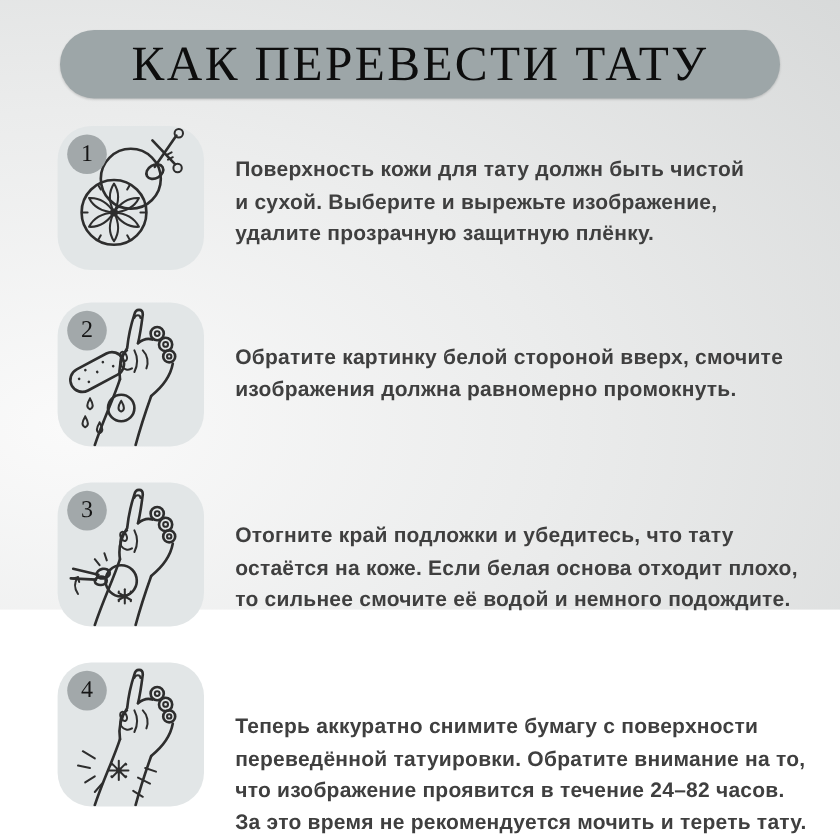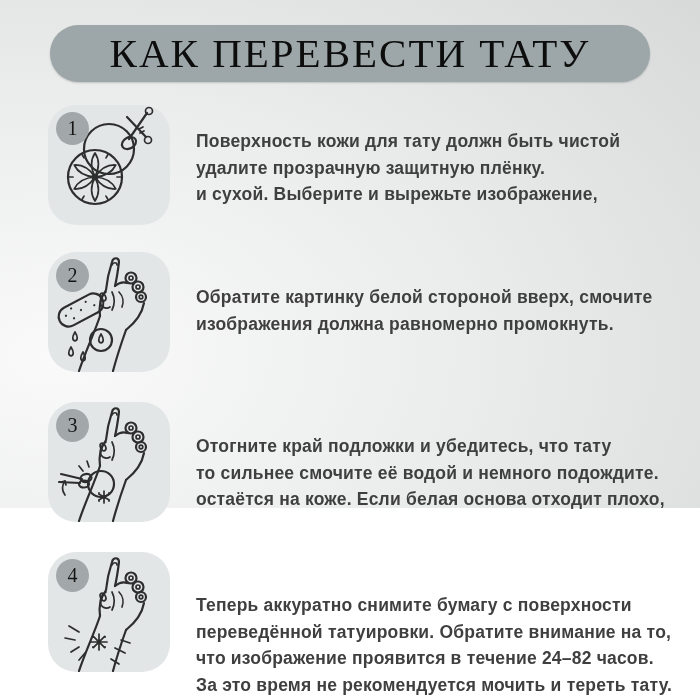--- a/index.html
+++ b/index.html
@@ -102,22 +102,22 @@
       <circle class="la-thin" cx="99" cy="35" r="3.5"></circle>
       <g transform="rotate(-30 80 38)">
           <ellipse class="la" cx="80" cy="38" rx="7.5" ry="5.5"></ellipse>
         </g>
       <line class="la-thin" x1="90" y1="24" x2="94" y2="22"></line>
       <line class="la-thin" x1="91" y1="28" x2="95" y2="26"></line>
     </svg>
   </div>
   <div class="steptext text1">
     <div>Поверхность кожи для тату должн быть чистой</div>
+    <div>и сухой. Выберите и вырежьте изображение,</div>
     <div>удалите прозрачную защитную плёнку.</div>
-    <div>и сухой. Выберите и вырежьте изображение,</div>
   </div>
 
   <div class="card card2">
     <div class="badge">2</div>
     <svg viewBox="0 0 120 120" aria-hidden="true">
       <path class="la" d="M30,119 C37,98 45,82 51,64"></path>
       <path class="la" d="M64,119 C68,104 72,92 77,78"></path>
       <path class="la" d="M51,64 C49,52 53,44 57,38 C58,28 61,16 63,10 C64,5 70,5 70,10 C69,18 68,26 66,34"></path>
       <path class="la-thin" d="M63,13 C64,10 68,10 68,13"></path>
       <path class="la" d="M66,34 C71,30 75,30 78,31"></path>
@@ -207,22 +207,22 @@
         <circle class="la-fill" cx="55" cy="95" r="2"></circle>
         <circle class="la-fill" cx="60" cy="91" r="0.9"></circle>
           <circle class="la-fill" cx="50" cy="99" r="0.9"></circle>
         <circle class="la-fill" cx="50" cy="91" r="0.9"></circle>
           <circle class="la-fill" cx="60" cy="99" r="0.9"></circle>
       </g>
     </svg>
   </div>
   <div class="steptext text3">
     <div>Отогните край подложки и убедитесь, что тату</div>
+    <div>остаётся на коже. Если белая основа отходит плохо,</div>
     <div>то сильнее смочите её водой и немного подождите.</div>
-    <div>остаётся на коже. Если белая основа отходит плохо,</div>
   </div>
 
   <div class="card card4">
     <div class="badge">4</div>
     <svg viewBox="0 0 120 120" aria-hidden="true">
       <path class="la" d="M30,119 C37,98 45,82 51,64"></path>
       <path class="la" d="M64,119 C68,104 72,92 77,78"></path>
       <path class="la" d="M51,64 C49,52 53,44 57,38 C58,28 61,16 63,10 C64,5 70,5 70,10 C69,18 68,26 66,34"></path>
       <path class="la-thin" d="M63,13 C64,10 68,10 68,13"></path>
       <path class="la" d="M66,34 C71,30 75,30 78,31"></path>

